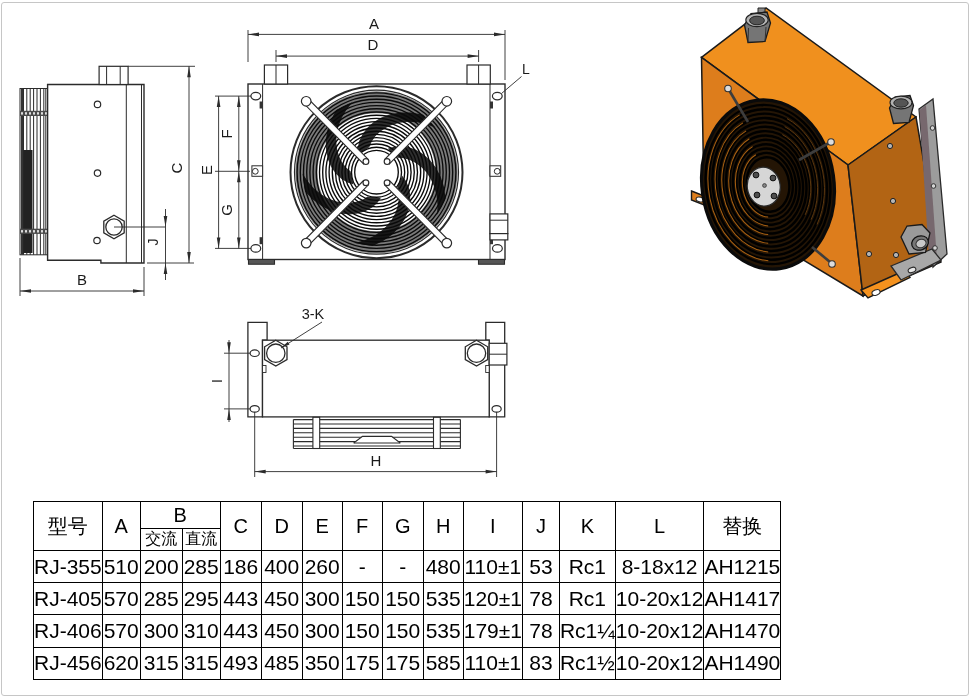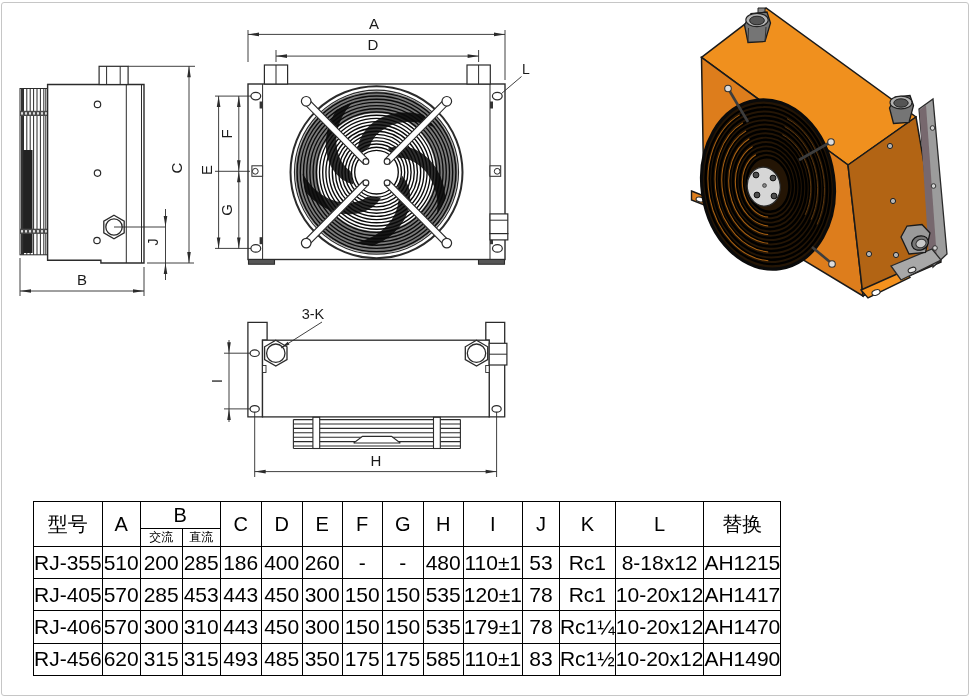--- a/index.html
+++ b/index.html
@@ -6,21 +6,21 @@
 #page{position:relative;width:970px;height:698px;background:#fff;overflow:hidden;
   font-family:"Liberation Sans",sans-serif;}
 #frame{position:absolute;left:1px;top:2px;width:966px;height:692px;
   border:1px solid #c6c6c6;border-radius:3px;}
 #draw{position:absolute;left:0;top:0;}
 table{position:absolute;left:33px;top:501px;border-collapse:collapse;table-layout:fixed;
   font-family:"Liberation Sans",sans-serif;color:#000;}
 td,th{border:1.2px solid #000;text-align:center;vertical-align:middle;padding:0;
   font-weight:normal;overflow:hidden;white-space:nowrap;}
 thead .big{font-size:20px;}
-thead .sub td{font-size:12px;height:14px;font-family:Liberation Mono, monospace;}
+thead .sub td{font-size:16px;height:14px;font-family:Liberation Mono, monospace;}
 tbody td{font-size:21px;height:31.2px;}
 th.cn{font-size:20px;}
 </style>
 </head>
 <body>
 <div id="page">
 <div id="frame"></div>
 <svg id="draw" width="970" height="698" viewBox="0 0 970 698">
 <g>
 <rect x="20.0" y="88.5" width="27.6" height="166.3" fill="none" stroke="#2b2b2b" stroke-width="1.0"></rect>
@@ -343,21 +343,21 @@
           <td>110±1</td>
           <td>53</td>
           <td>Rc1</td>
           <td>8-18x12</td>
           <td>AH1215</td>
         </tr>
 <tr>
           <td>RJ-405</td>
           <td>570</td>
           <td>285</td>
-          <td>453</td>
+          <td>295</td>
           <td>443</td>
           <td>450</td>
           <td>300</td>
           <td>150</td>
           <td>150</td>
           <td>535</td>
           <td>120±1</td>
           <td>78</td>
           <td>Rc1</td>
           <td>10-20x12</td>

